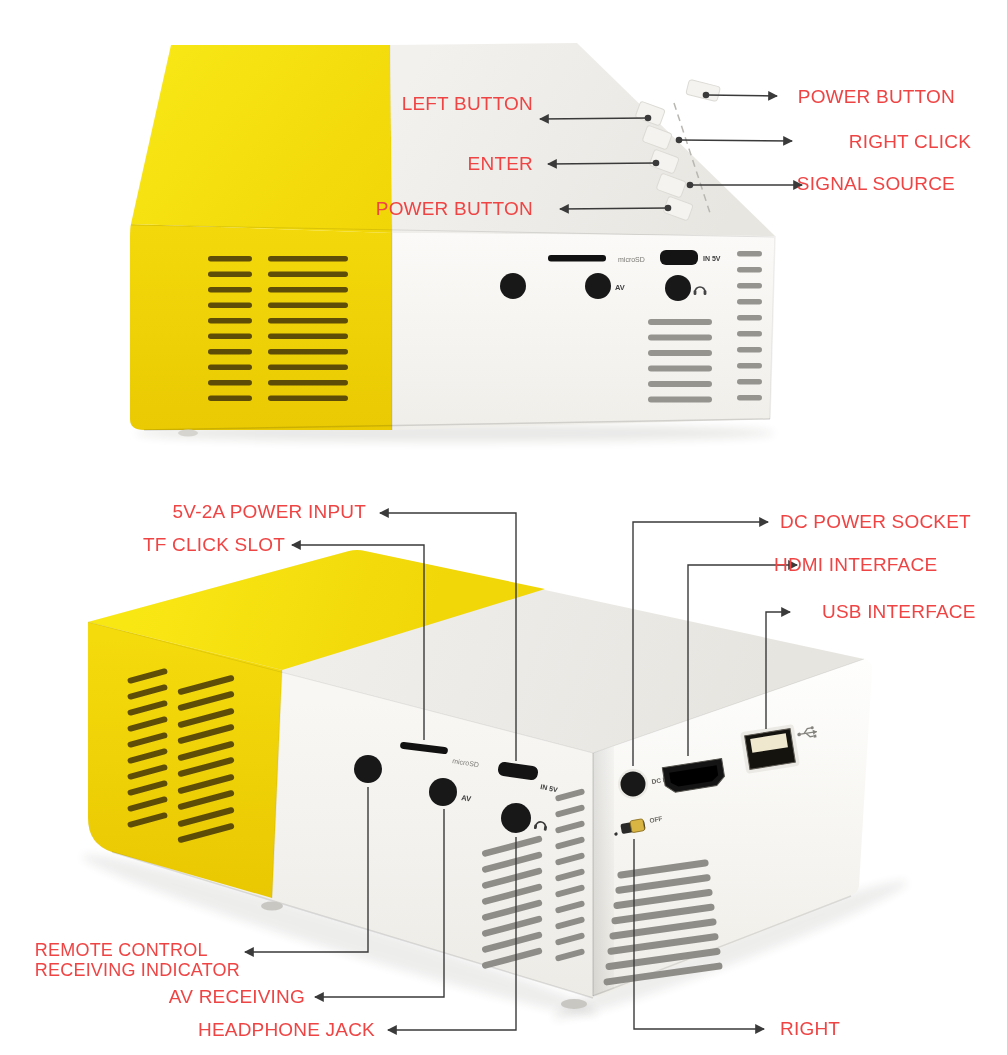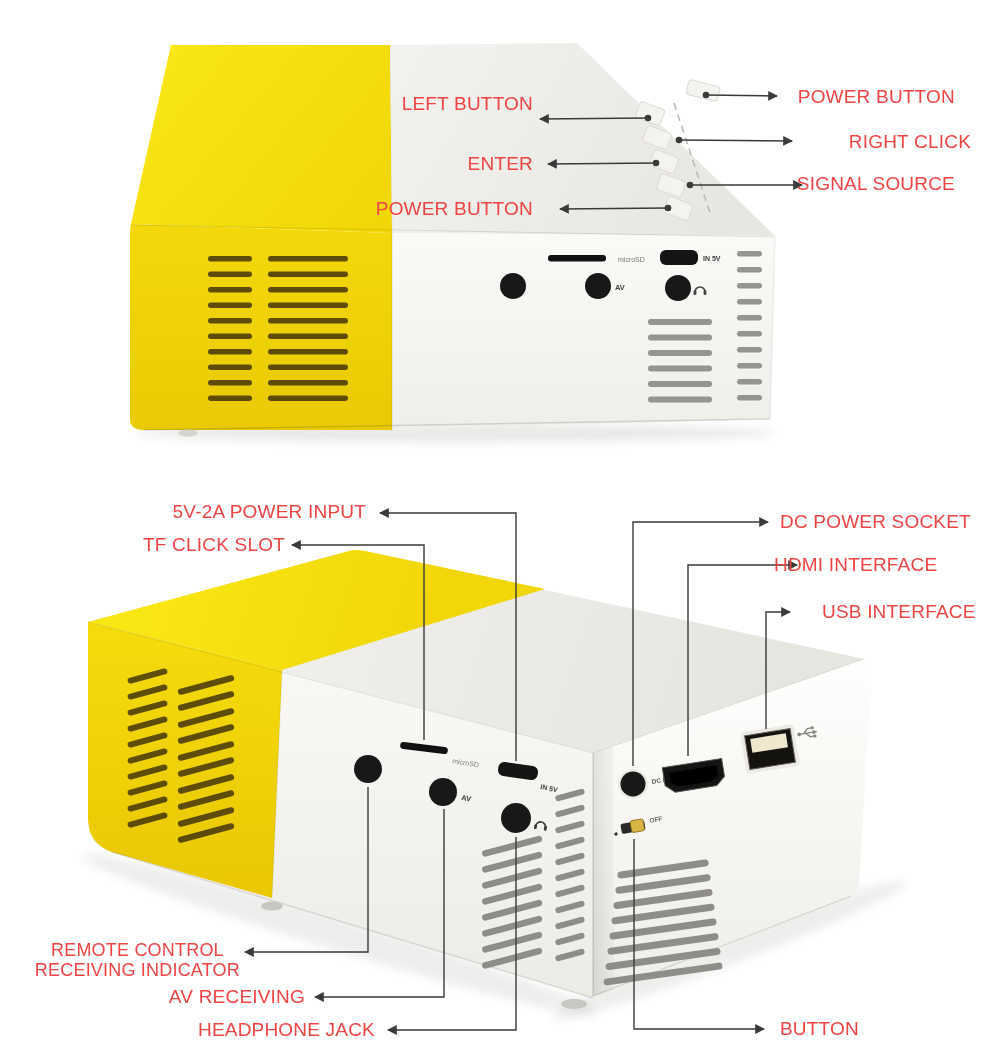--- a/index.html
+++ b/index.html
@@ -7,21 +7,21 @@
     position:relative;width:1007px;height:1055px;background:#ffffff;overflow:hidden;
     font-family:"Liberation Sans",sans-serif;
   }
   #scene{position:absolute;left:0;top:0;}
   .lbl{
     position:absolute;font:400 19px/1.12 "Liberation Sans",sans-serif;
     color:#ef4444;white-space:nowrap;transform:translateY(-50%);
     letter-spacing:.2px;
   }
   .lbl.small{font-size:18px;}
-  .lbl.center{text-align:center;}
+  .lbl.center{text-align:left;}
   .svgtext{font-family:"Liberation Sans",sans-serif;}
 </style>
 </head>
 <body>
 
 <div id="canvas">
 
 <svg id="scene" width="1007" height="1055" viewBox="0 0 1007 1055">
   <defs>
     <marker id="arr" viewBox="0 0 10 10" refX="9" refY="5" markerWidth="8" markerHeight="7" orient="auto-start-reverse">
@@ -318,15 +318,15 @@
 <div class="lbl" style="left:780px;top:522px">DC POWER SOCKET</div>
 <div class="lbl" style="left:774px;top:565px">HDMI INTERFACE</div>
 <div class="lbl" style="left:822px;top:612px">USB INTERFACE</div>
 
 <div class="lbl small center" style="right:767px;top:960px">
   <div>REMOTE CONTROL</div>
   <div>RECEIVING INDICATOR</div>
 </div>
 <div class="lbl" style="right:702px;top:997px">AV RECEIVING</div>
 <div class="lbl" style="right:632px;top:1030px">HEADPHONE JACK</div>
-<div class="lbl" style="left:780px;top:1029px">BUTTON</div>
+<div class="lbl" style="left:780px;top:1029px">RIGHT</div>
 
 </div>
 
 </body></html>

